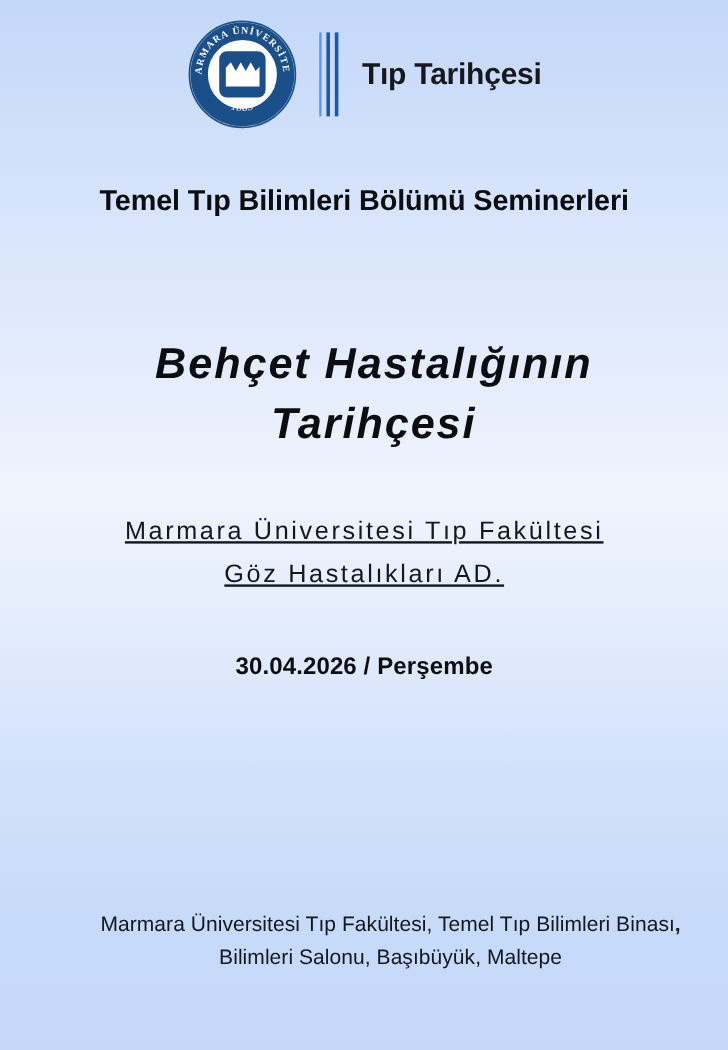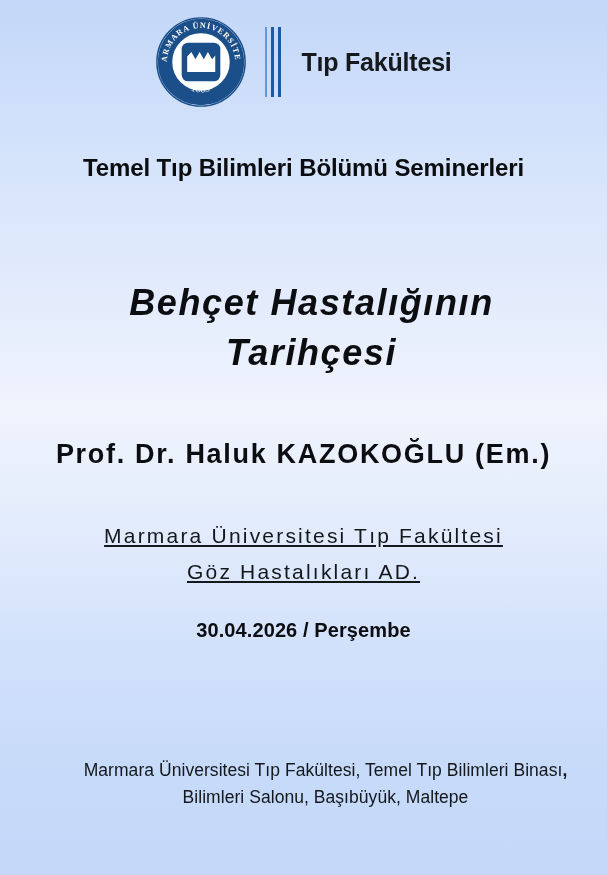--- a/index.html
+++ b/index.html
@@ -123,21 +123,21 @@
     font-size: 21px;
     font-weight: normal;
     letter-spacing: 2.2px;
     line-height: 1.72;
     white-space: nowrap;
     text-decoration: underline;
   }
 
   
   .datetime {
-    margin-top: 25px;
+    margin-top: 44px;
     text-align: center;
     color: #0b0d10;
   }
   .datetime .dt-line {
     font-size: 20px;
     font-weight: bold;
     letter-spacing: 0.1px;
     line-height: 1.42;
     white-space: nowrap;
   }
@@ -193,31 +193,30 @@
       <rect x="58" y="58" width="84" height="84" rx="14" ry="14" fill="#1b4f8a"></rect>
       <path d="M 70,122 L 70,88 L 79,78 L 88,94 L 97,78 L 106,94 L 115,78 L 124,94 L 131,86 L 131,122 Z" fill="#ffffff"></path>
     </svg>
 
     <div class="rule-bars">
       <span class="bar b1"></span>
       <span class="bar b2"></span>
       <span class="bar b3"></span>
     </div>
 
-    <div class="faculty-name">Tıp Fakültesi</div>
+    <div class="faculty-name">Tıp Tarihçesi</div>
   </div>
 
   <div class="series-heading">Temel Tıp Bilimleri Bölümü Seminerleri</div>
 
   <div class="talk-title">
     <div>Behçet Hastalığının</div>
     <div>Tarihçesi</div>
   </div>
 
-  <div class="speaker">Prof. Dr. Haluk KAZOKOĞLU (Em.)</div>
 
   <div class="affiliation">
     <div class="aff-line">Marmara Üniversitesi Tıp Fakültesi</div>
     <div class="aff-line">Göz Hastalıkları AD.</div>
   </div>
 
   <div class="datetime">
     <div class="dt-line">30.04.2026 / Perşembe</div>
   </div>
 

